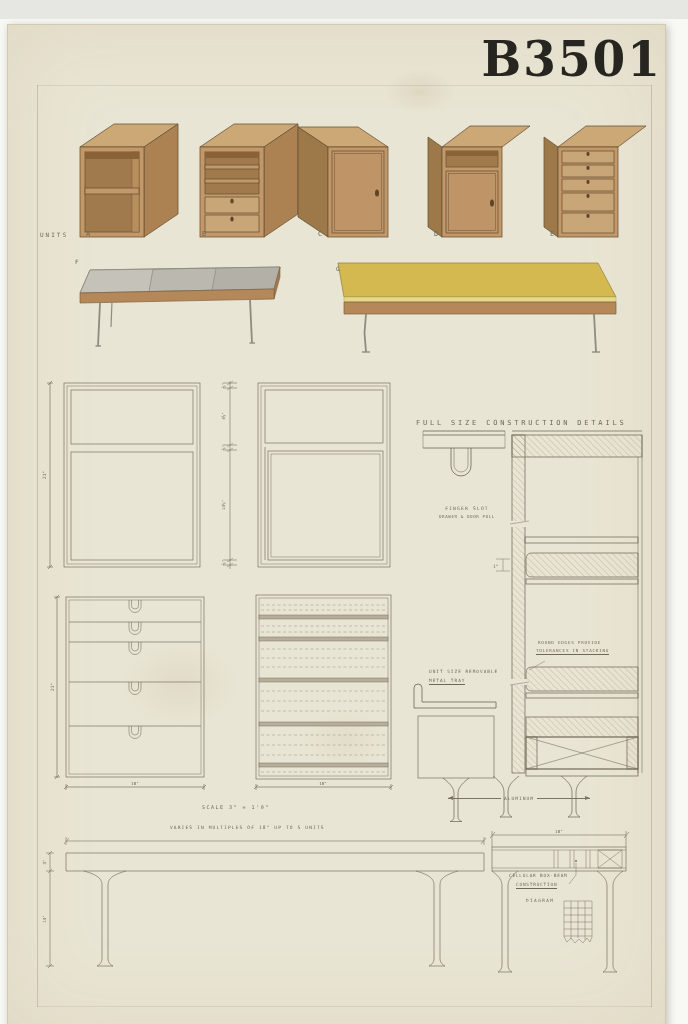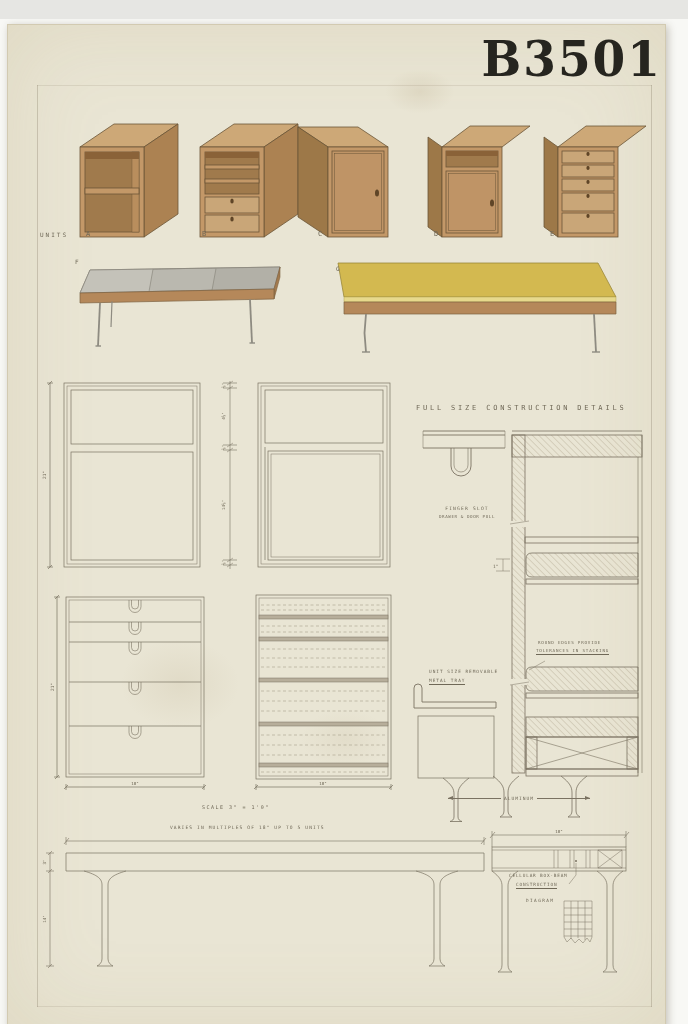--- a/index.html
+++ b/index.html
@@ -177,21 +177,21 @@
     <g stroke="#7a7262" stroke-width="0.7" fill="none">
       <rect x="10" y="8" width="132" height="184"></rect>
       <rect x="13" y="11" width="126" height="178" stroke-width="0.5"></rect>
       <rect x="17" y="15" width="118" height="53"></rect>
       <path d="M17,72 V185"></path>
       <rect x="20" y="76" width="115" height="109"></rect>
       <rect x="23" y="79" width="109" height="103" stroke-width="0.5"></rect>
     </g>
   </svg>
 
-  <div class="ltr" style="left:416px;top:385px;font-size:7px;letter-spacing:2.8px;">FULL SIZE CONSTRUCTION DETAILS</div>
+  <div class="ltr" style="left:416px;top:400px;font-size:7px;letter-spacing:2.8px;">FULL SIZE CONSTRUCTION DETAILS</div>
 
   <svg style="left:415px;top:402px;" width="95" height="80" viewBox="0 0 95 80">
     <g stroke="#7a7262" stroke-width="0.9" fill="none">
       <path d="M8,10 H90 M8,14 H90 M8,27 H90"></path>
       <path d="M8,10 V27 M90,10 V27" stroke-width="0.5"></path>
       <path d="M36,27 L36,45 A10,10 0 0 0 56,45 L56,27"></path>
       <path d="M39,27 L39,44 A7,7 0 0 0 53,44 L53,27" stroke-width="0.6"></path>
     </g>
   </svg>
   <div class="ltr ctr" style="left:424px;top:487px;width:86px;font-size:4.6px;letter-spacing:1.2px;">FINGER SLOT</div>

